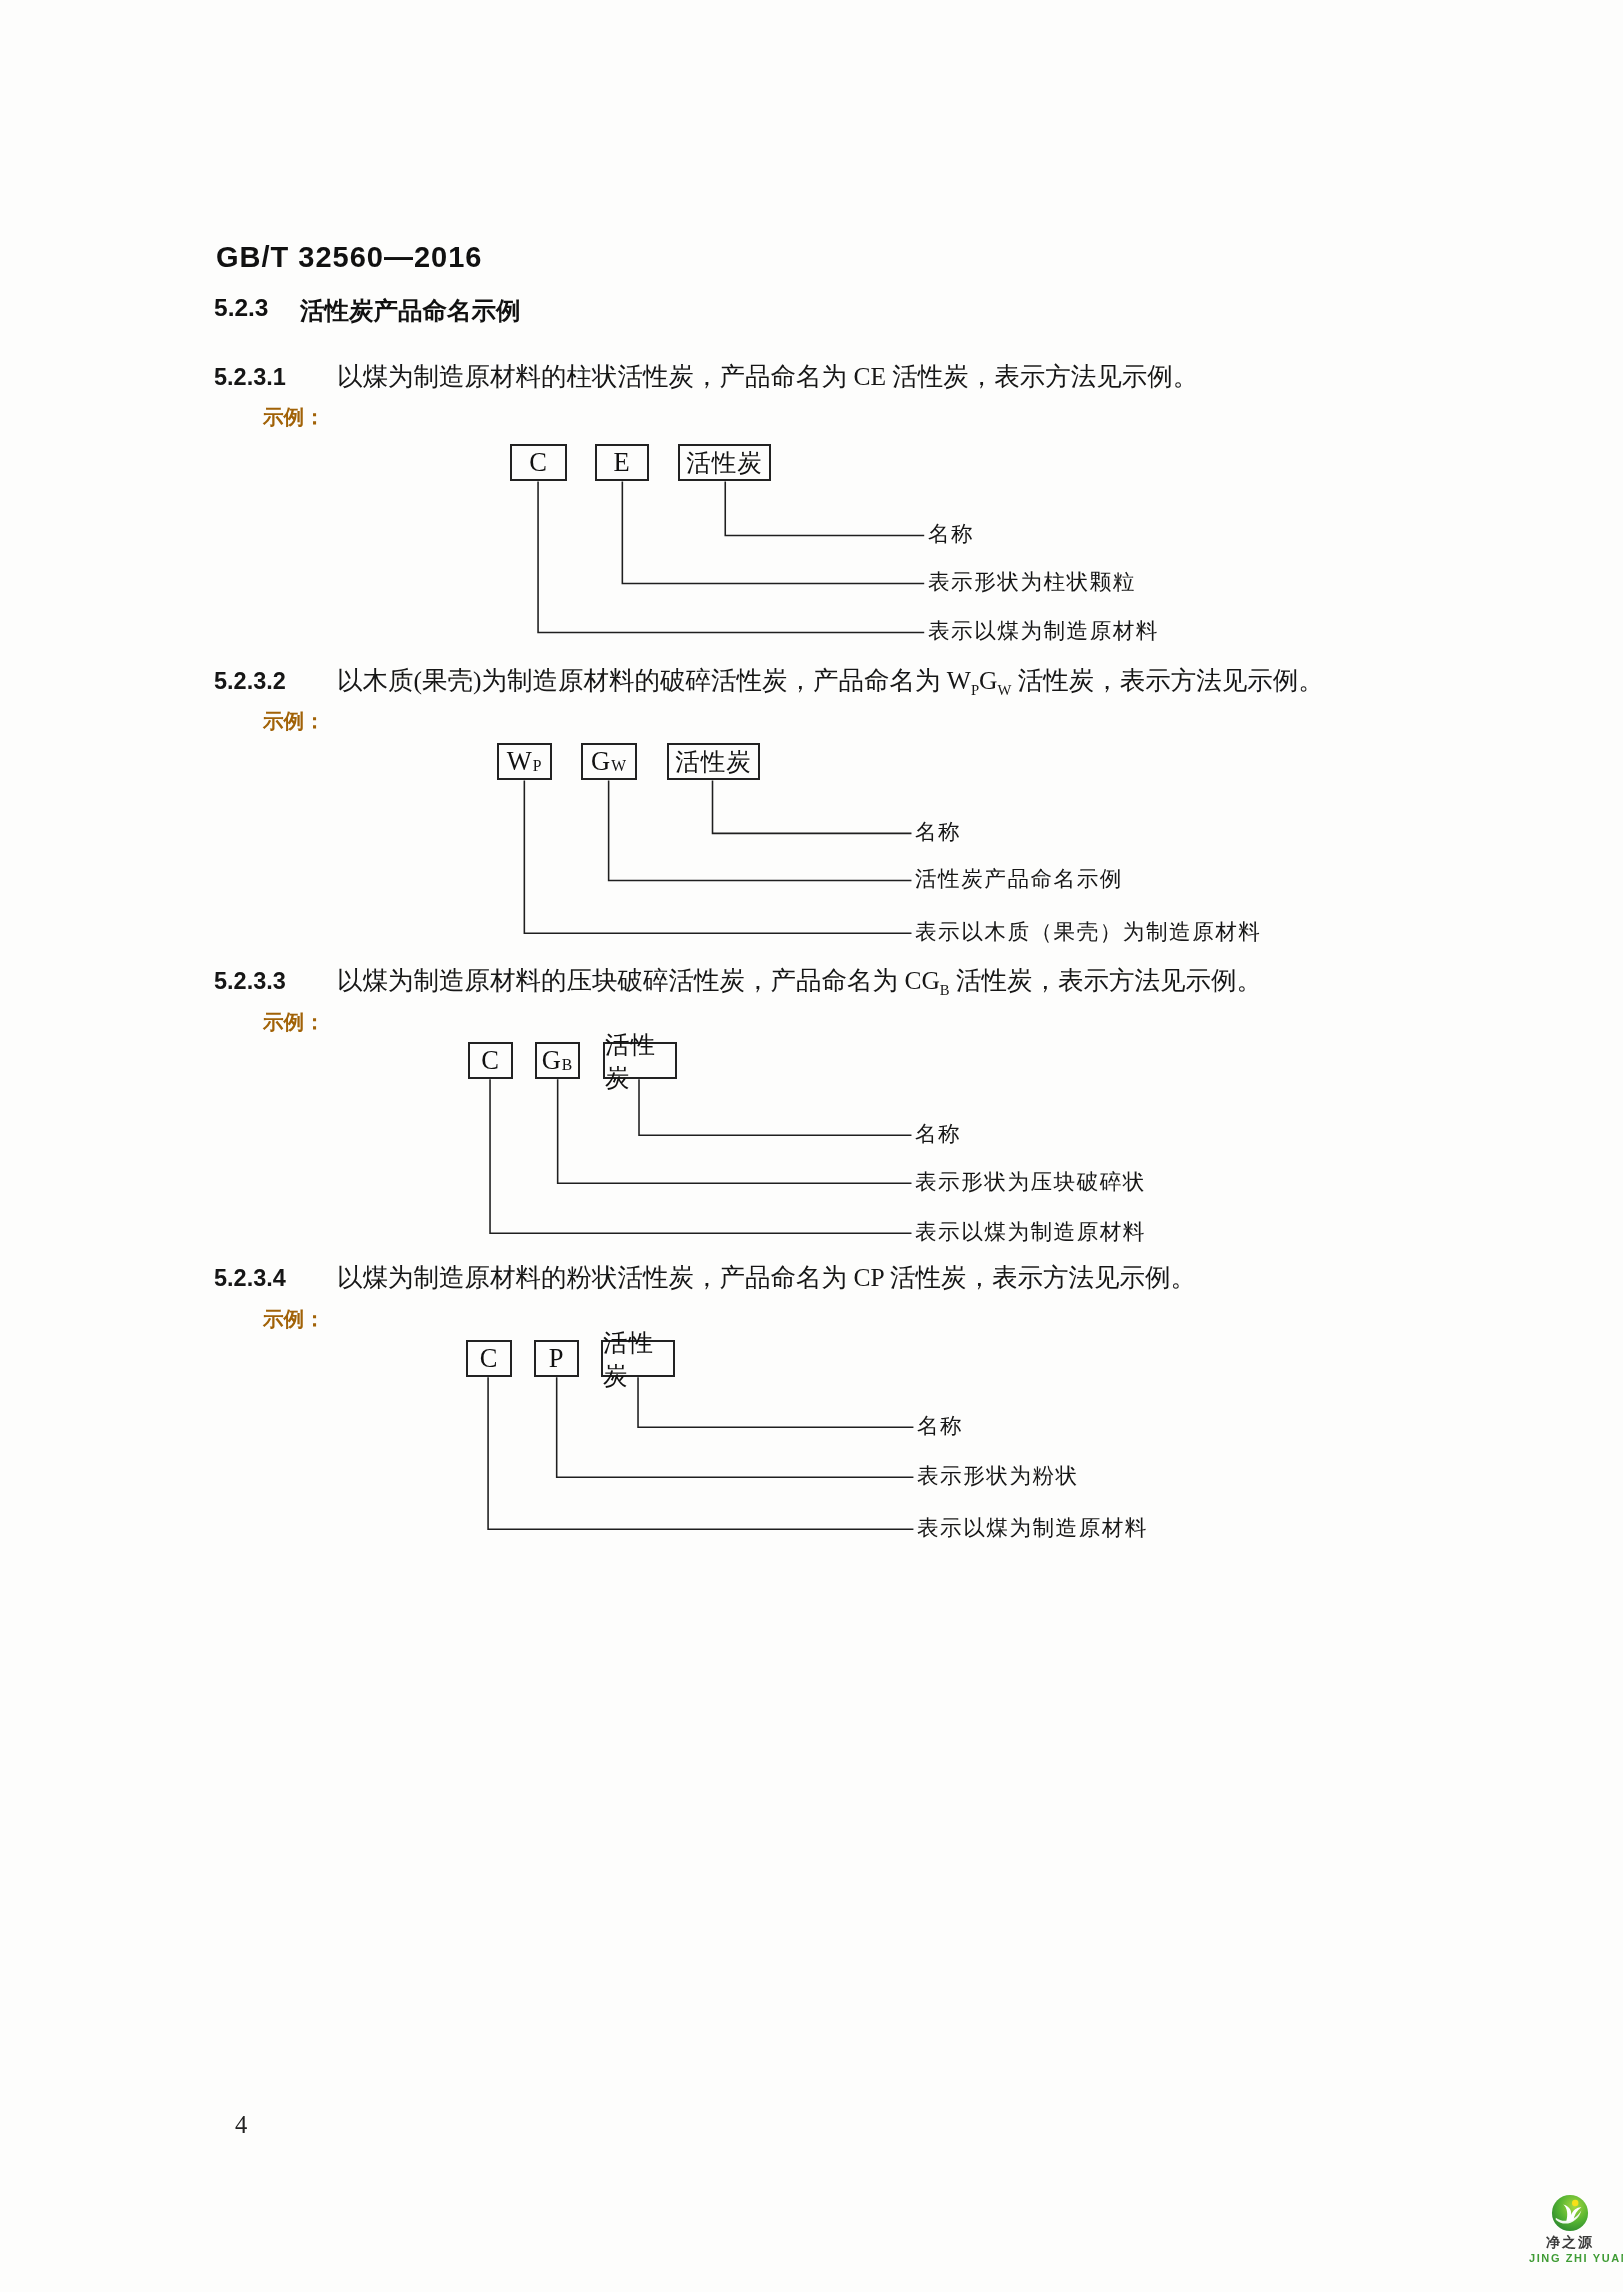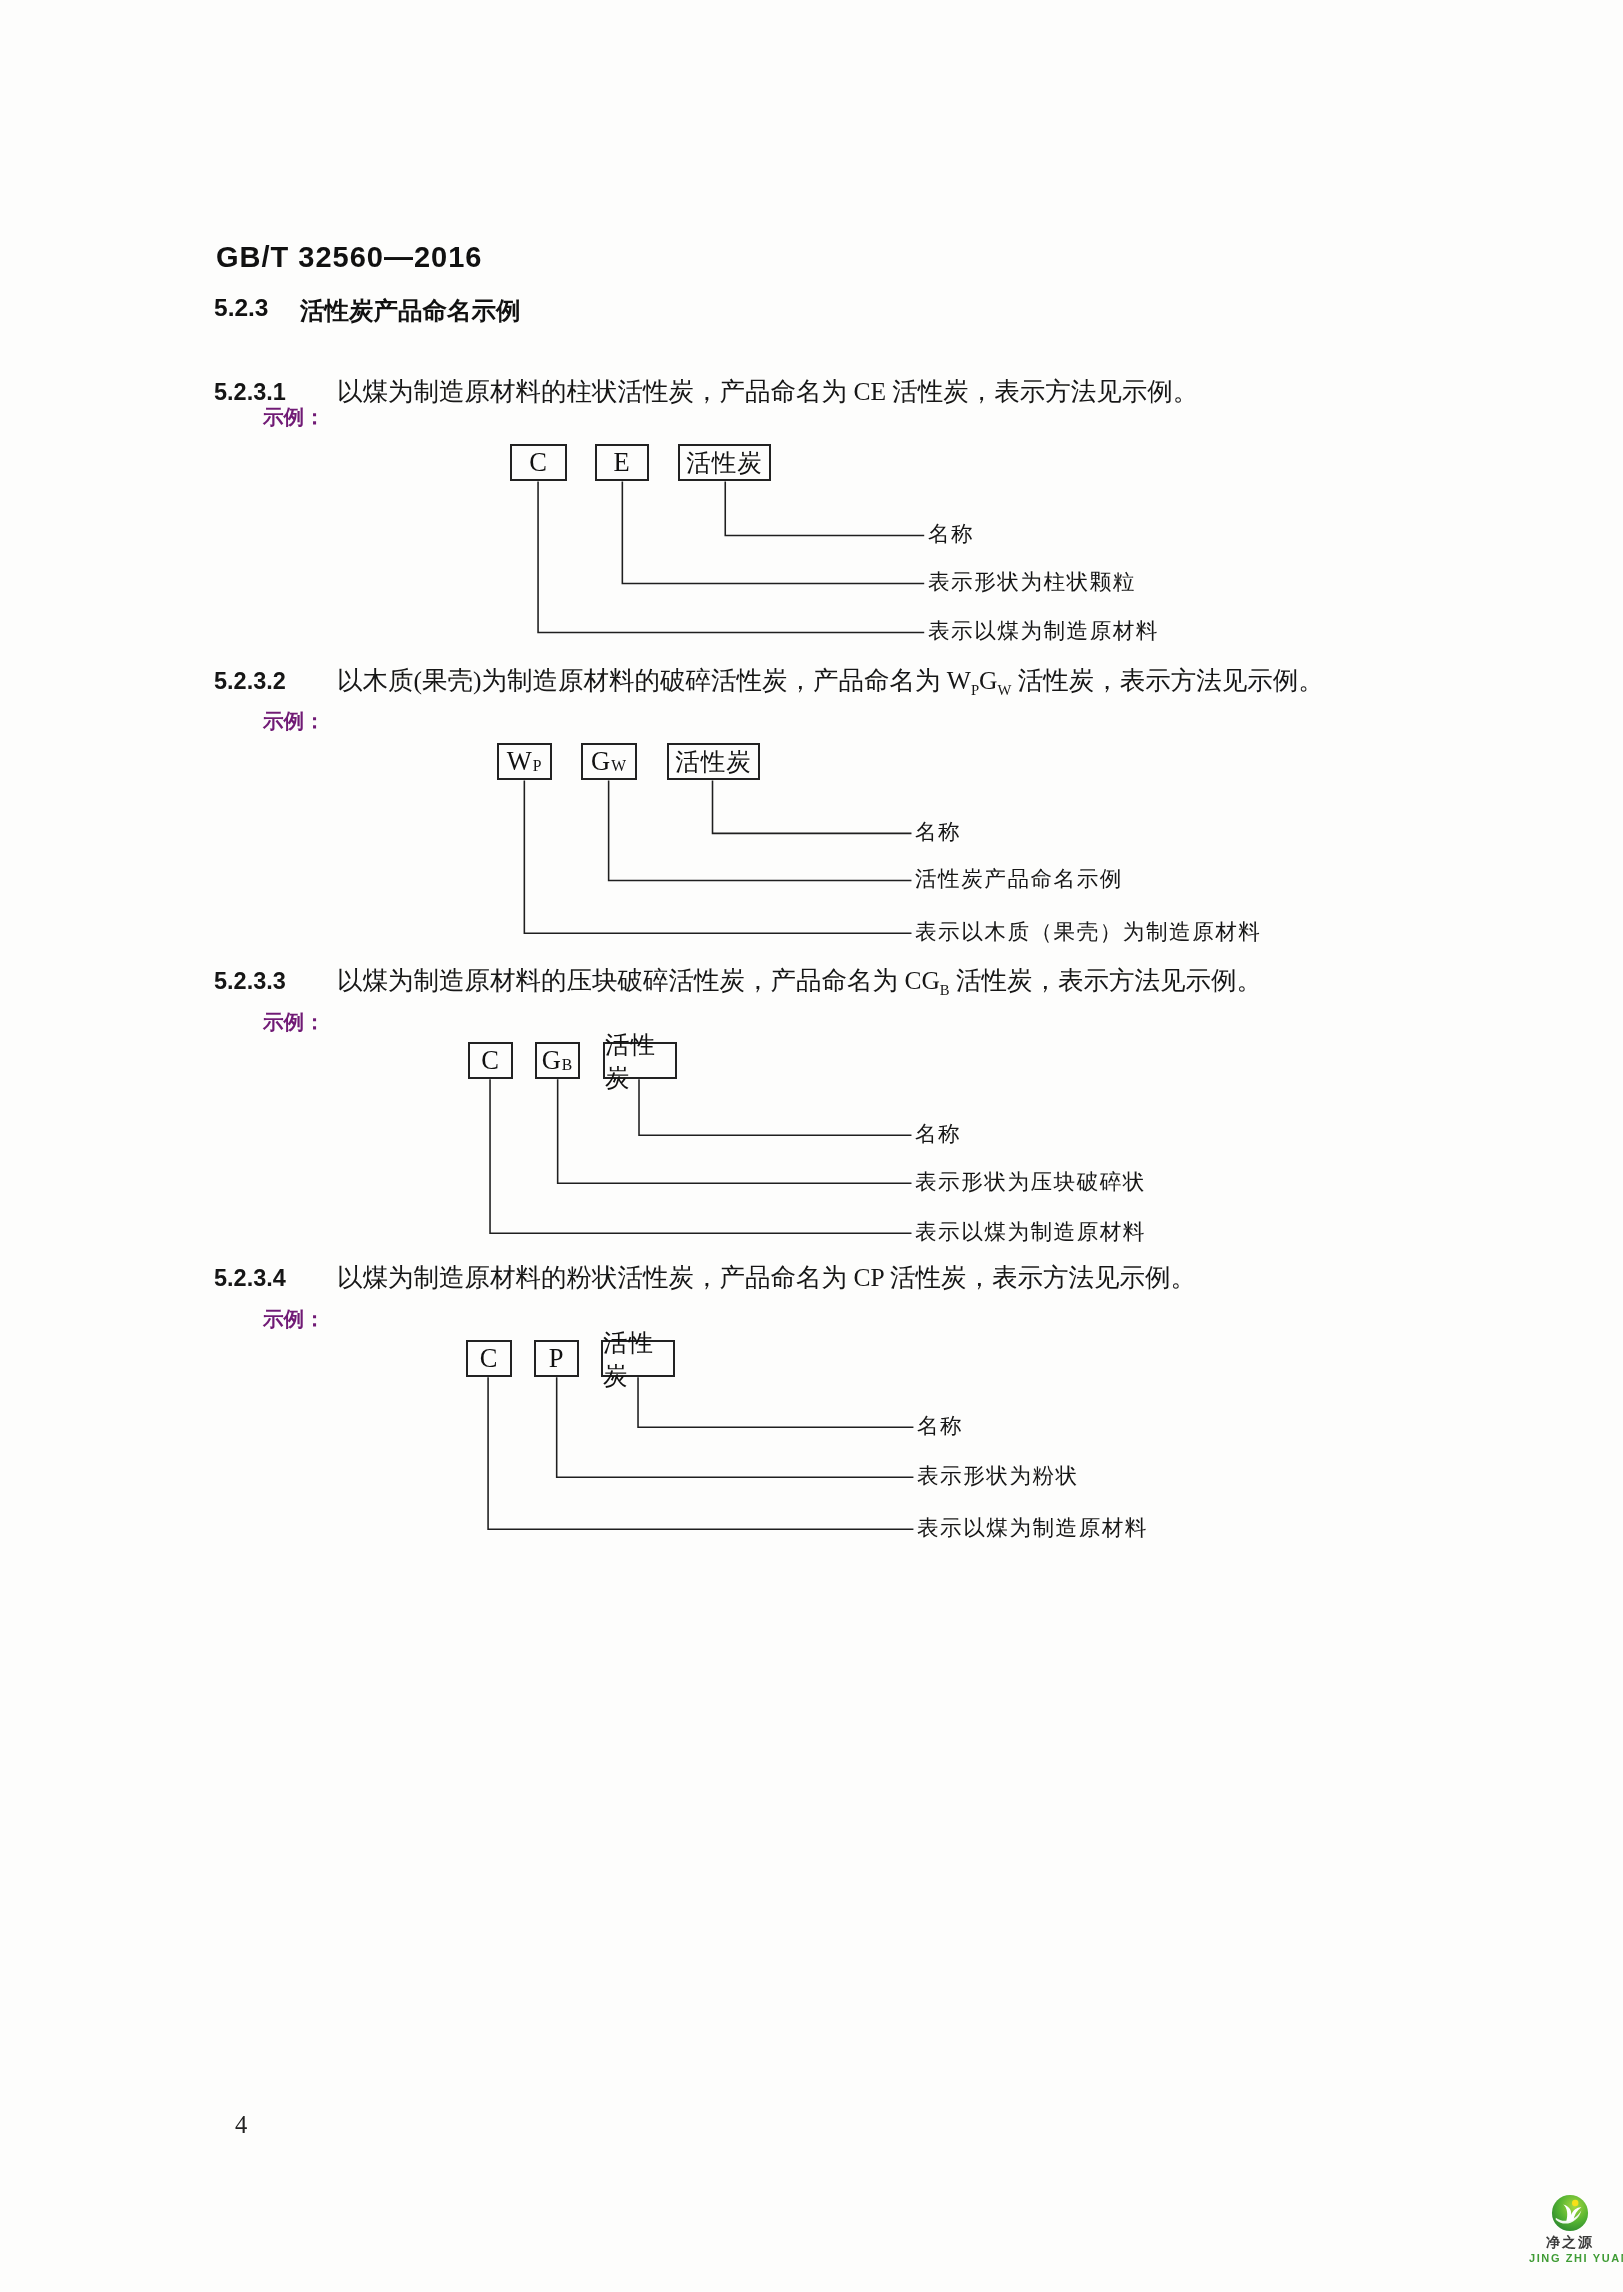--- a/index.html
+++ b/index.html
@@ -34,21 +34,21 @@
   }
   .clause .num{
     font-family:"Liberation Sans","DejaVu Sans",sans-serif;
     font-weight:bold;font-size:23.5px;
     width:123px;flex:0 0 auto;
   }
   .clause .body sub{font-size:14.7px;line-height:0;}
   .shili{
     left:263px;
     font-family:"Liberation Sans","DejaVu Sans",sans-serif;
-    font-weight:bold;font-size:20.6px;color:#701a75;
+    font-weight:bold;font-size:20.6px;color:#a16207;
   }
   .dbox{
     border:2px solid #222;
     height:37px;
     box-sizing:border-box;
     display:flex;align-items:center;justify-content:center;
     font-size:26.5px;color:#111;
     letter-spacing:1px;
     background:#fdfdfc;
   }
@@ -99,21 +99,21 @@
     <path d="M498 1405 V1560 H932"></path>
   </svg>
 
   <div class="abs std-code">GB/T 32560—2016</div>
 
   <div class="abs h523">
     <span class="num">5.2.3</span>
     <span>活性炭产品命名示例</span>
   </div>
 
-  <div class="abs clause" style="top:359px;margin-top:15px;">
+  <div class="abs clause" style="top:359px;">
     <span class="num">5.2.3.1</span>
     <span class="body">
       <span>以煤为制造原材料的柱状活性炭，产品命名为 CE 活性炭，表示方法见示例。</span>
     </span>
   </div>
   <div class="abs shili" style="top:403px;">示例：</div>
   <div class="abs dbox" style="left:510px;top:444px;width:57px;">
     <span>C</span>
       <sub></sub>
   </div>

